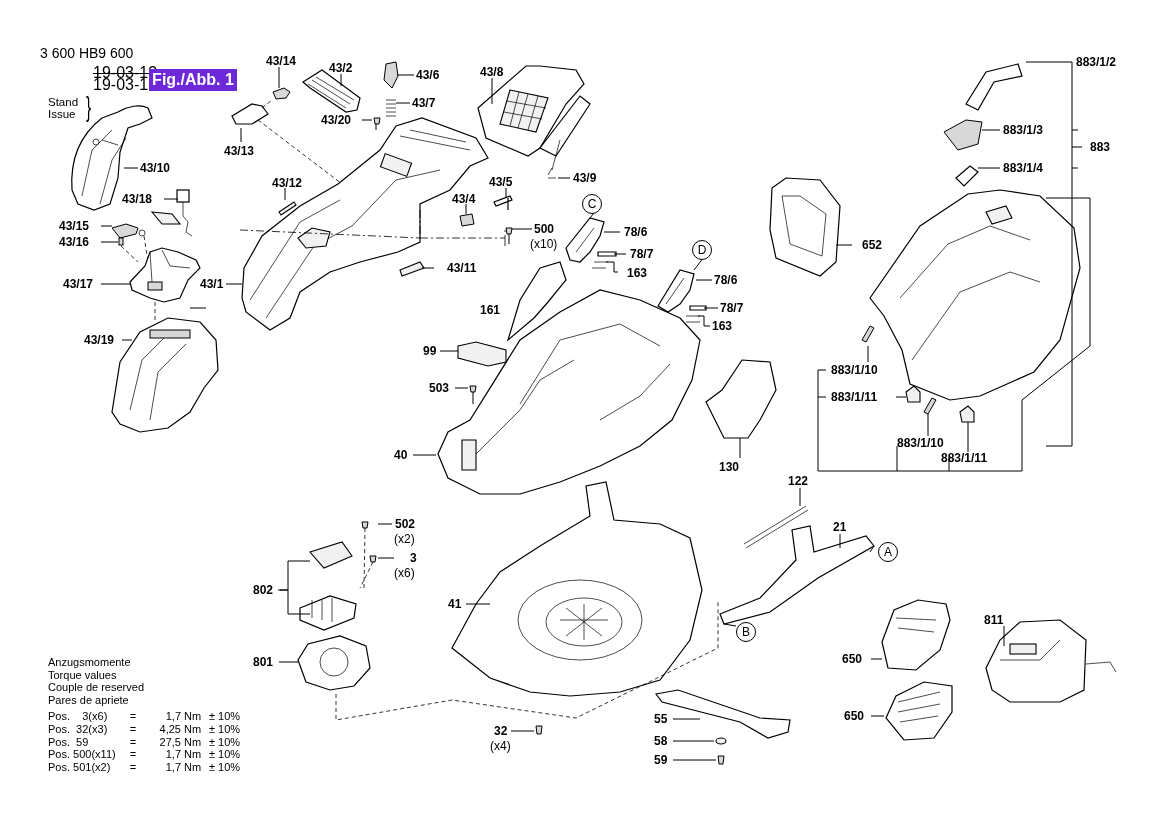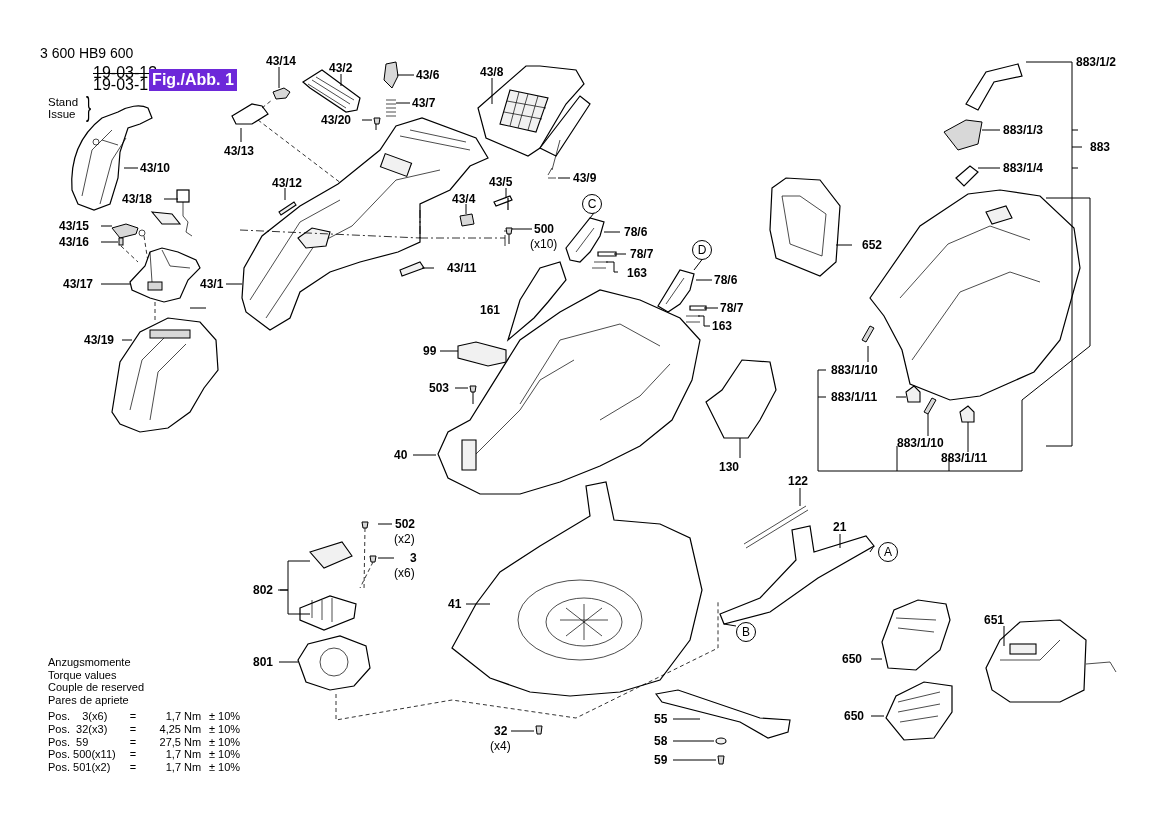--- a/index.html
+++ b/index.html
@@ -331,21 +331,21 @@
   <div class="part-label" style="left:253px;top:584px">802</div>
   <div class="part-label" style="left:448px;top:598px">41</div>
   <div class="part-label" style="left:253px;top:656px">801</div>
   <div class="part-label" style="left:494px;top:725px">32</div>
   <div class="part-sub" style="left:490px;top:740px">(x4)</div>
   <div class="part-label" style="left:654px;top:713px">55</div>
   <div class="part-label" style="left:654px;top:735px">58</div>
   <div class="part-label" style="left:654px;top:754px">59</div>
   <div class="part-label" style="left:842px;top:653px">650</div>
   <div class="part-label" style="left:844px;top:710px">650</div>
-  <div class="part-label" style="left:984px;top:614px">651</div>
+  <div class="part-label" style="left:984px;top:614px">811</div>
 
   <div class="ref-circle" style="left:582px;top:194px">C</div>
   <div class="ref-circle" style="left:692px;top:240px">D</div>
   <div class="ref-circle" style="left:878px;top:542px">A</div>
   <div class="ref-circle" style="left:736px;top:622px">B</div>
 
   <div class="torque">
     <span class="hdr">Anzugsmomente</span>
     <span class="hdr">Torque values</span>
     <span class="hdr">Couple de reserved</span>

